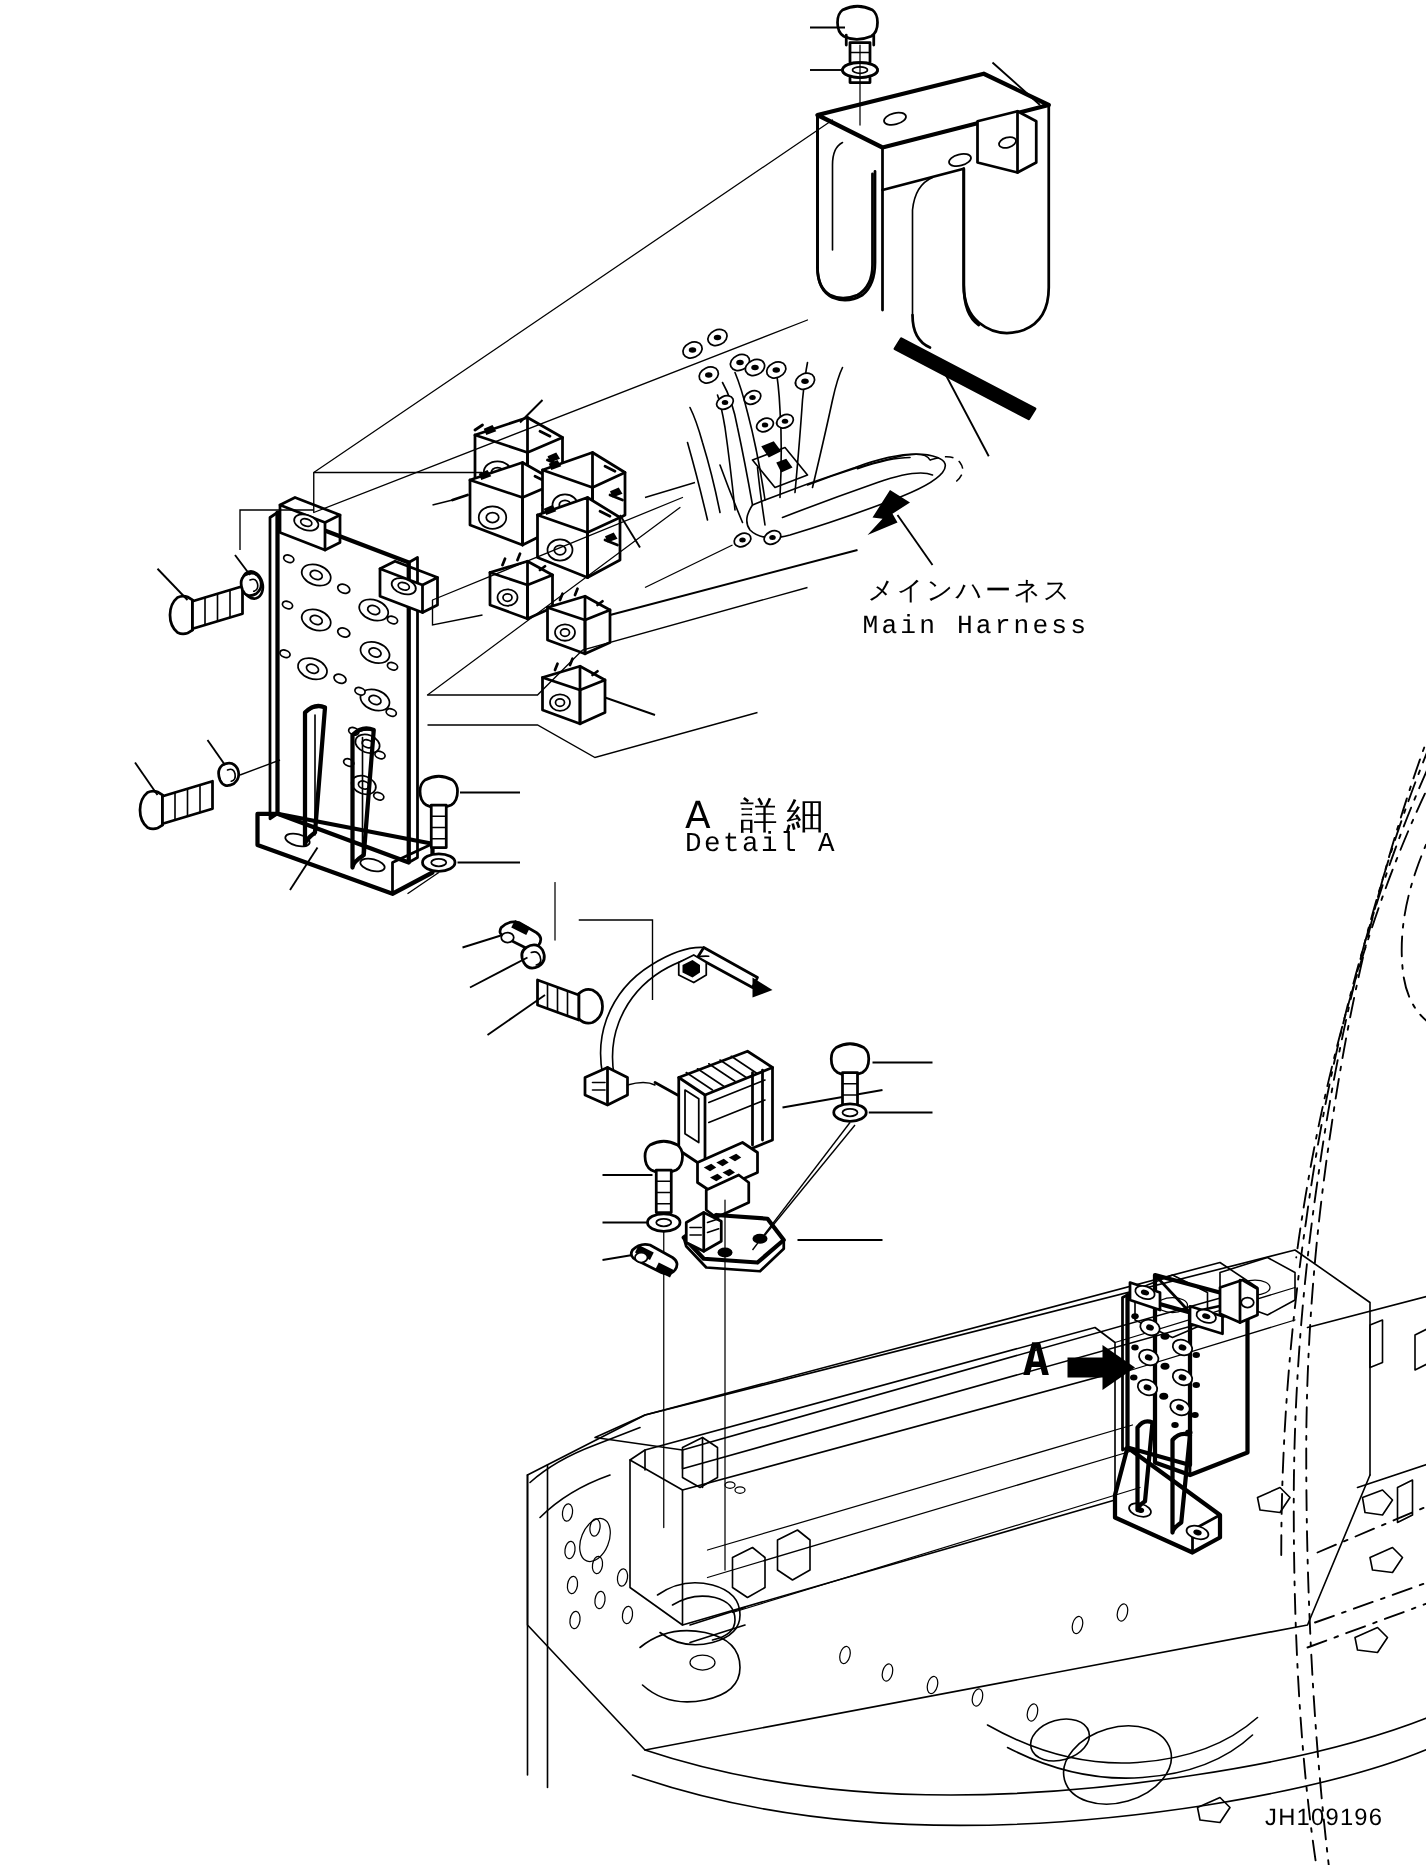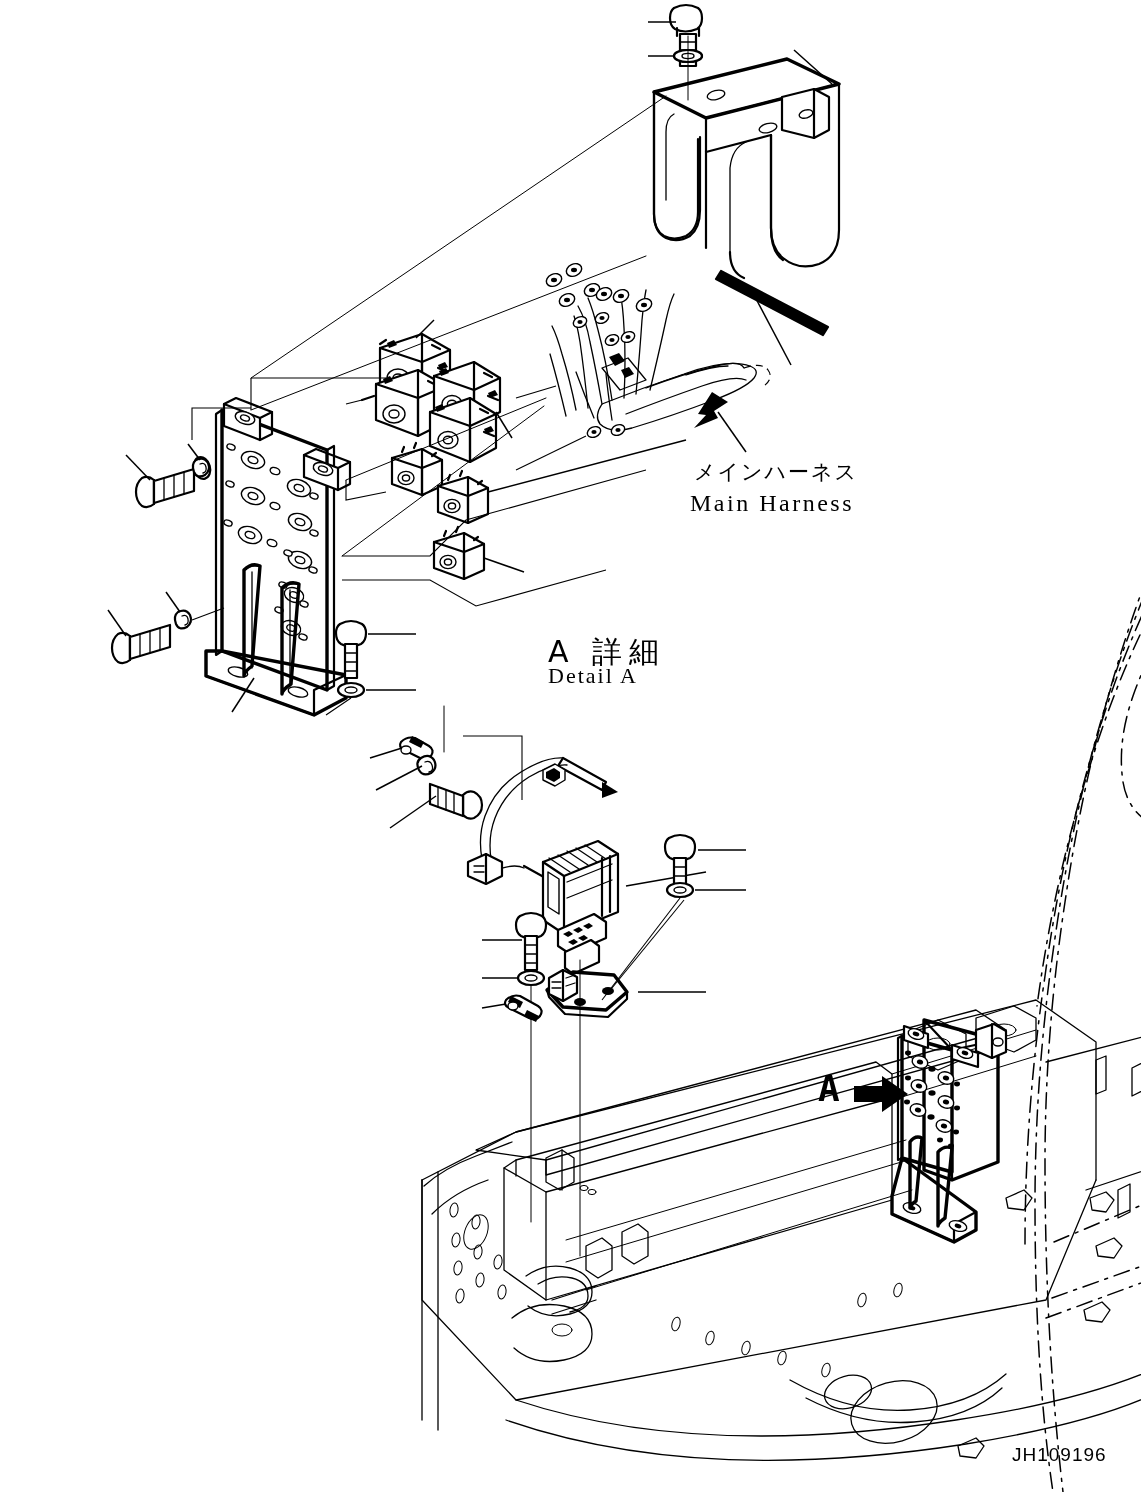--- a/index.html
+++ b/index.html
@@ -3,25 +3,25 @@
 <meta charset="utf-8">
 <title>Parts Diagram JH109196</title>
 <style>
   html,body{margin:0;padding:0;background:#ffffff;}
   body{width:1141px;height:1492px;position:relative;overflow:hidden;
        font-family:"DejaVu Sans", sans-serif;color:#000;}
   #sheet{position:absolute;left:0;top:0;width:1141px;height:1188px;background:#fff;margin-left:46px;}
   svg#dwg{position:absolute;left:0;top:0;width:1141px;height:1492px;}
   .lbl{position:absolute;white-space:pre;color:#000;}
   .jp{font-family:"DejaVu Sans", sans-serif;font-size:21px;letter-spacing:2px;}
-  .en{font-family:Liberation Serif, serif;font-size:24px;letter-spacing:2.5px;}
+  .en{font-family:Liberation Mono, monospace;font-size:21px;letter-spacing:2.5px;}
   .bigA{font-family:"DejaVu Sans Mono","Liberation Mono",monospace;font-size:36px;font-weight:bold;}
   .dwgno{font-family:Liberation Sans, sans-serif;font-size:19px;letter-spacing:1px;}
   .detjp{font-family:"DejaVu Sans", sans-serif;font-size:30px;letter-spacing:7px;font-weight:normal;}
-  .deten{font-family:Liberation Serif, serif;font-size:22px;letter-spacing:2px;}
+  .deten{font-family:Liberation Mono, monospace;font-size:22px;letter-spacing:2px;}
 </style>
 </head>
 <body>
 
 <div id="sheet">
 
 <svg id="dwg" viewBox="0 0 1141 1492">
   <defs>
     <style>
       .s   { fill:none; stroke:#000; stroke-width:2.2; stroke-linejoin:round; stroke-linecap:round; }

